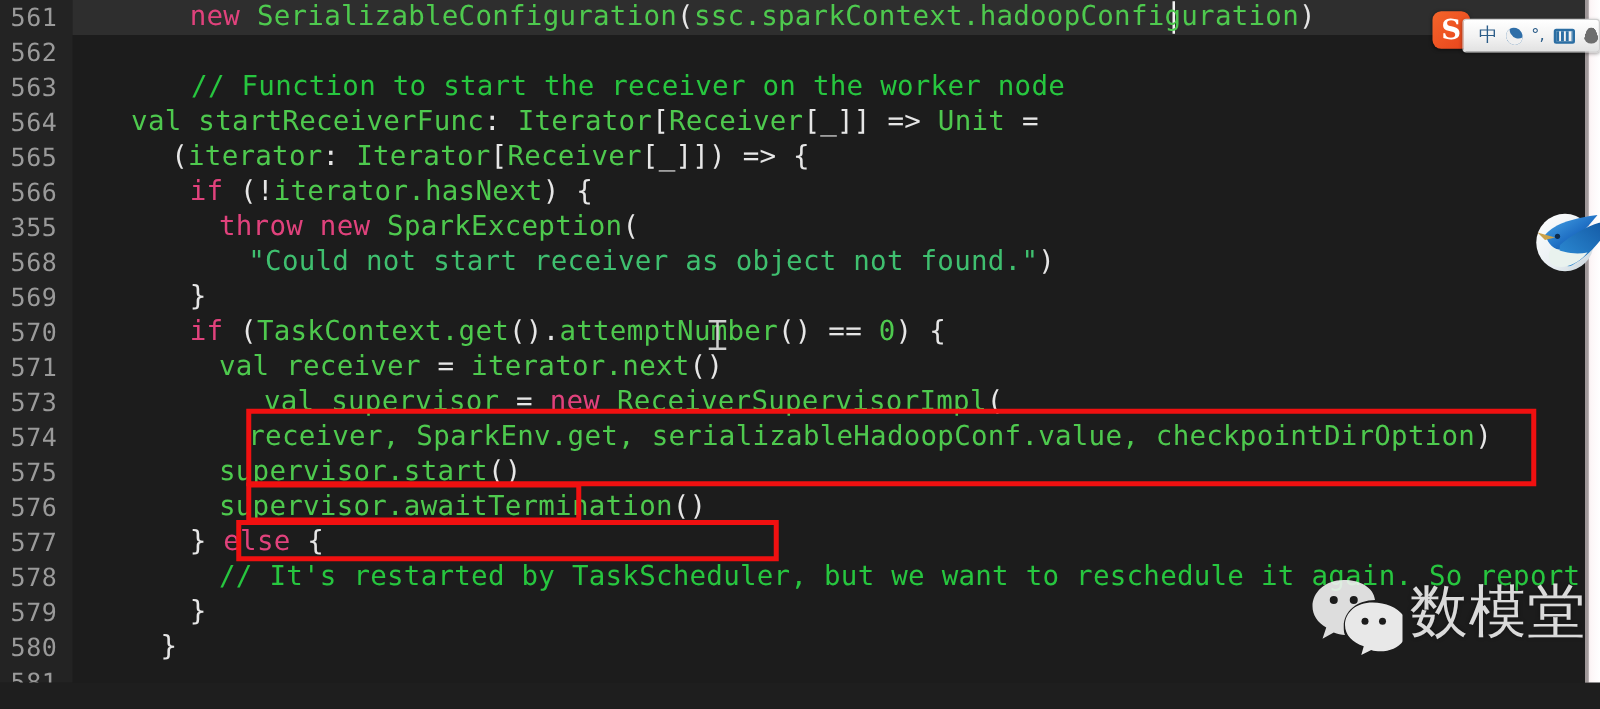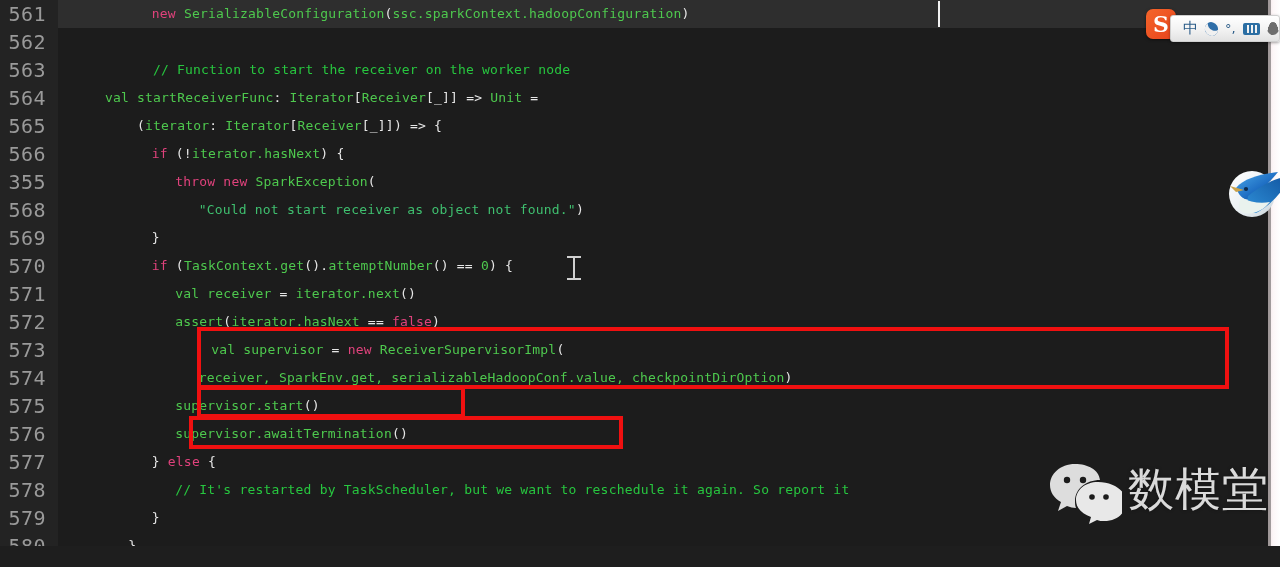--- a/index.html
+++ b/index.html
@@ -46,21 +46,21 @@
     text-align: right;
     font-size: 20px;
     line-height: 28px;
     color: #9a9a9a;
     letter-spacing: 0.5px;
   }
 
   .codetext {
     position: absolute;
     left: 58px;
-    font-size: 13px;
+    font-size: 22px;
     line-height: 28px;
     color: #d6d6d6;
     letter-spacing: 0.2px;
     white-space: pre;
   }
 
   
   .row.current .hl {
     position: absolute;
     left: 58px; top: 0;
@@ -225,21 +225,20 @@
         <div class="row"><div class="ln">562</div><div class="codetext" style="left: 58px;"></div></div>
         <div class="row"><div class="ln">563</div><div class="codetext" style="left: 104.88px; margin-left: 48px;"><span class="cmt">// Function to start the receiver on the worker node</span></div></div>
         <div class="row"><div class="ln">564</div><div class="codetext" style="left: 104.88px;"><span class="id">val</span><span class="plain"> </span><span class="id">startReceiverFunc</span><span class="punct">: </span><span class="id">Iterator</span><span class="punct">[</span><span class="id">Receiver</span><span class="punct">[_]] </span><span class="punct">=&gt; </span><span class="id">Unit</span><span class="punct"> =</span></div></div>
         <div class="row"><div class="ln">565</div><div class="codetext" style="left: 137px;"><span class="punct">(</span><span class="id">iterator</span><span class="punct">: </span><span class="id">Iterator</span><span class="punct">[</span><span class="id">Receiver</span><span class="punct">[_]]) =&gt; {</span></div></div>
         <div class="row"><div class="ln">566</div><div class="codetext" style="left: 151.76px;"><span class="kw">if</span><span class="punct"> (!</span><span class="id">iterator.hasNext</span><span class="punct">) {</span></div></div>
         <div class="row"><div class="ln">355</div><div class="codetext" style="left: 175.2px;"><span class="kw">throw</span><span class="plain"> </span><span class="kw">new</span><span class="plain"> </span><span class="id">SparkException</span><span class="punct">(</span></div></div>
         <div class="row"><div class="ln">568</div><div class="codetext" style="left: 198.64px;"><span class="str">"Could not start receiver as object not found."</span><span class="punct">)</span></div></div>
         <div class="row"><div class="ln">569</div><div class="codetext" style="left: 151.76px;"><span class="punct">}</span></div></div>
         <div class="row"><div class="ln">570</div><div class="codetext" style="left: 151.76px;"><span class="kw">if</span><span class="punct"> (</span><span class="id">TaskContext.get</span><span class="punct">().</span><span class="id">attemptNumber</span><span class="punct">() == </span><span class="num">0</span><span class="punct">) {</span></div></div>
         <div class="row"><div class="ln">571</div><div class="codetext" style="left: 175.2px;"><span class="id">val</span><span class="plain"> </span><span class="id">receiver</span><span class="punct"> = </span><span class="id">iterator.next</span><span class="punct">()</span></div></div>
-        <div class="row"><div class="ln">572</div><div class="codetext" style="left: 175.2px;"><span class="id">assert</span><span class="punct">(</span><span class="id">iterator.hasNext</span><span class="punct"> == </span><span class="kw">false</span><span class="punct">)</span></div></div>
         <div class="row"><div class="ln">573</div><div class="codetext" style="left: 175.2px; margin-left: 36px;"><span class="id">val</span><span class="plain"> </span><span class="id">supervisor</span><span class="punct"> = </span><span class="kw">new</span><span class="plain"> </span><span class="id">ReceiverSupervisorImpl</span><span class="punct">(</span></div></div>
         <div class="row"><div class="ln">574</div><div class="codetext" style="left: 198.64px;"><span class="id">receiver, SparkEnv.get, serializableHadoopConf.value, checkpointDirOption</span><span class="punct">)</span></div></div>
         <div class="row"><div class="ln">575</div><div class="codetext" style="left: 175.2px;"><span class="id">supervisor.start</span><span class="punct">()</span></div></div>
         <div class="row"><div class="ln">576</div><div class="codetext" style="left: 175.2px;"><span class="id">supervisor.awaitTermination</span><span class="punct">()</span></div></div>
         <div class="row"><div class="ln">577</div><div class="codetext" style="left: 151.76px;"><span class="punct">} </span><span class="kw">else</span><span class="punct"> {</span></div></div>
         <div class="row"><div class="ln">578</div><div class="codetext" style="left: 175.2px;"><span class="cmt">// It's restarted by TaskScheduler, but we want to reschedule it again. So report it</span></div></div>
         <div class="row"><div class="ln">579</div><div class="codetext" style="left: 151.76px;"><span class="punct">}</span></div></div>
         <div class="row"><div class="ln">580</div><div class="codetext" style="left: 128.32px;"><span class="punct">}</span></div></div>
         <div class="row"><div class="ln">581</div><div class="codetext" style="left: 104.88px;"></div></div>
       </div>

